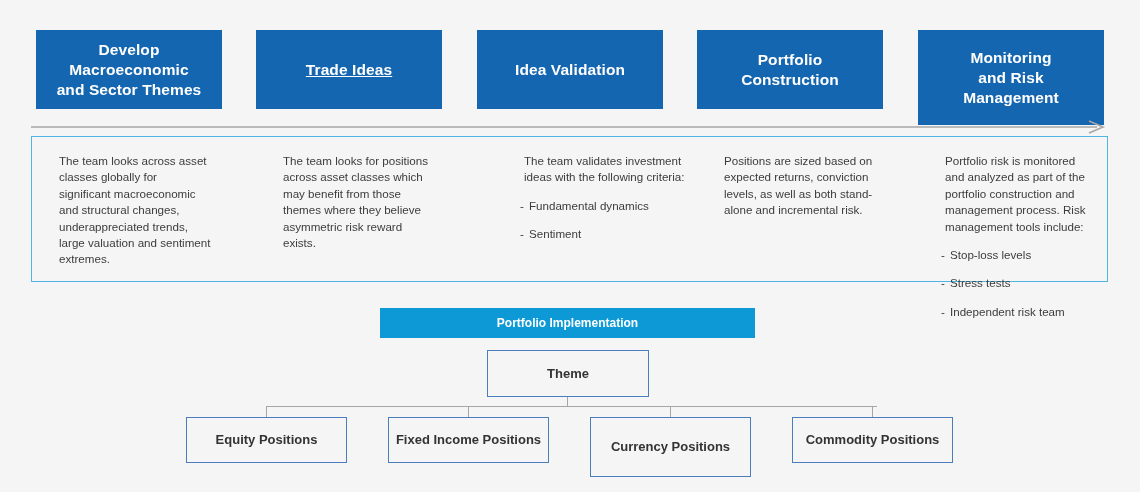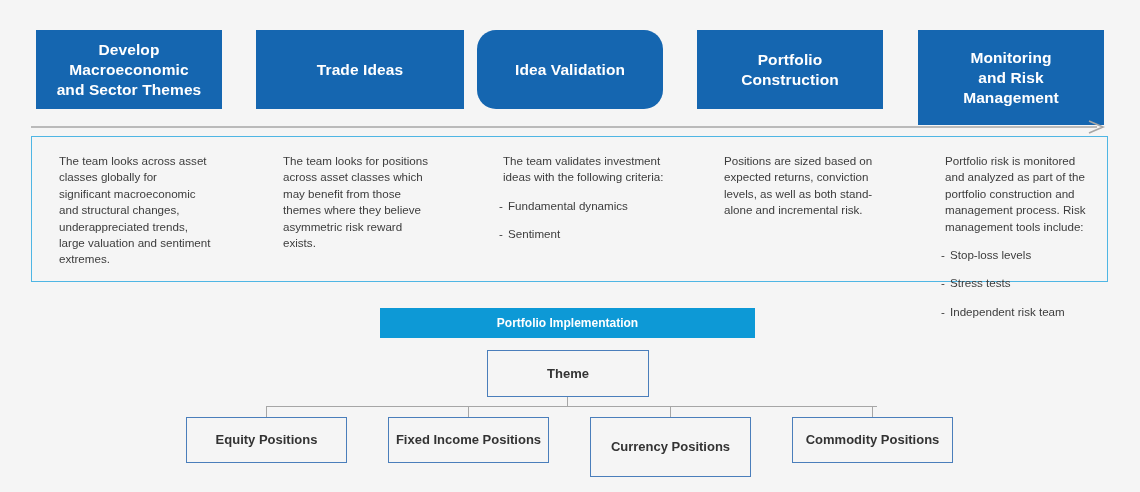--- a/index.html
+++ b/index.html
@@ -34,22 +34,22 @@
     display: flex;
     align-items: center;
     justify-content: center;
     box-sizing: border-box;
     padding: 4px 8px;
     letter-spacing: 0.1px;
   }
   .stage-box span { display: block; }
 
   #stage-box-0 { left: 36px;  top: 30px; width: 186px; height: 79px; }
-  #stage-box-1 { left: 256px; top: 30px; width: 208px; height: 79px; }
-  #stage-box-2 { left: 477px; top: 30px; width: 186px; height: 79px; border-radius: 19px; }
+  #stage-box-1 { left: 256px; top: 30px; width: 186px; height: 79px; text-decoration: underline; }
+  #stage-box-2 { left: 477px; top: 30px; width: 186px; height: 79px; }
   #stage-box-3 { left: 697px; top: 30px; width: 186px; height: 79px; }
   #stage-box-4 { left: 918px; top: 30px; width: 186px; height: 95px; }
 
   
   .process-arrow {
     position: absolute;
     left: 31px;
     top: 120px;
     width: 1076px;
     height: 14px;
@@ -87,21 +87,21 @@
     margin-top: 12px;
   }
   .desc-col ul li::before {
     content: "-";
     position: absolute;
     left: 4px;
     top: 0;
   }
   #desc-col-0 { left: 19px;  width: 168px; }
   #desc-col-1 { left: 243px; width: 168px; }
-  #desc-col-2 { left: 463px; width: 178px; }
+  #desc-col-2 { left: 484px; width: 178px; }
   #desc-col-3 { left: 684px; width: 178px; }
   #desc-col-4 { left: 905px; width: 158px; }
 
   
   .impl-banner {
     position: absolute;
     left: 380px;
     top: 308px;
     width: 375px;
     height: 30px;

